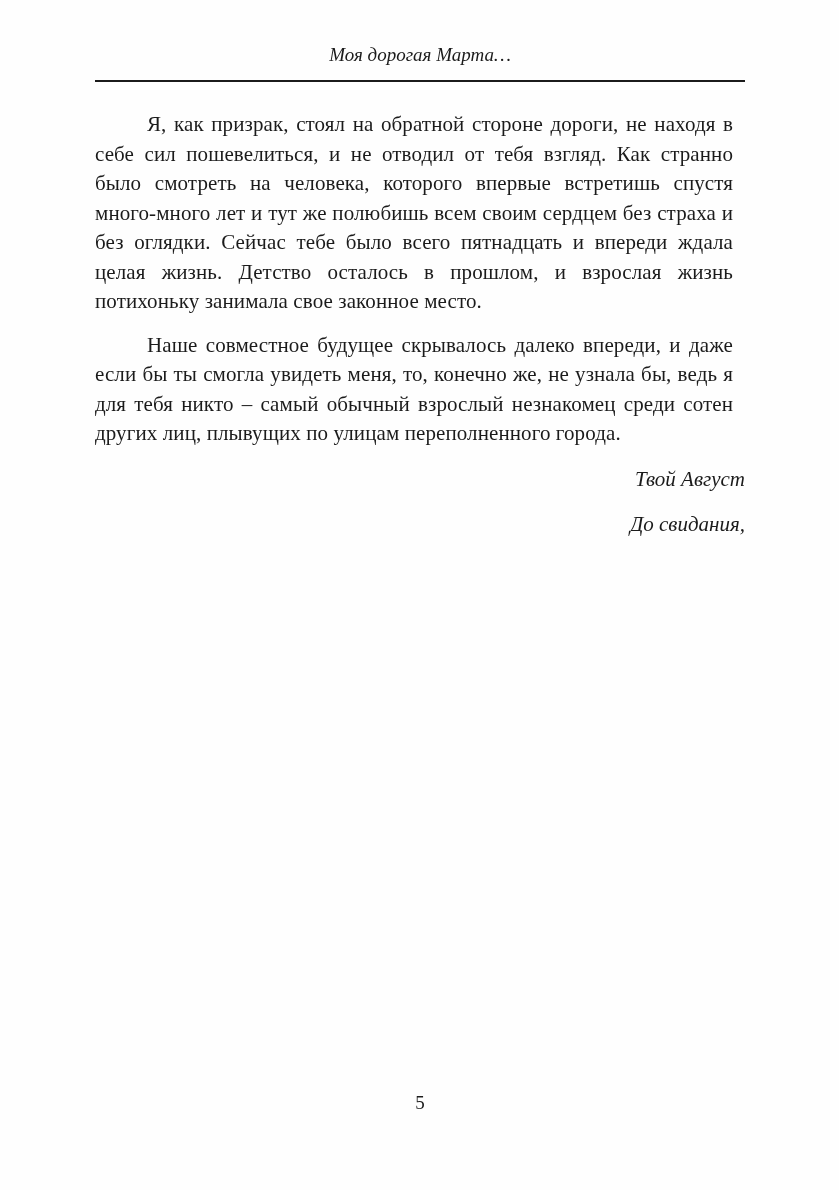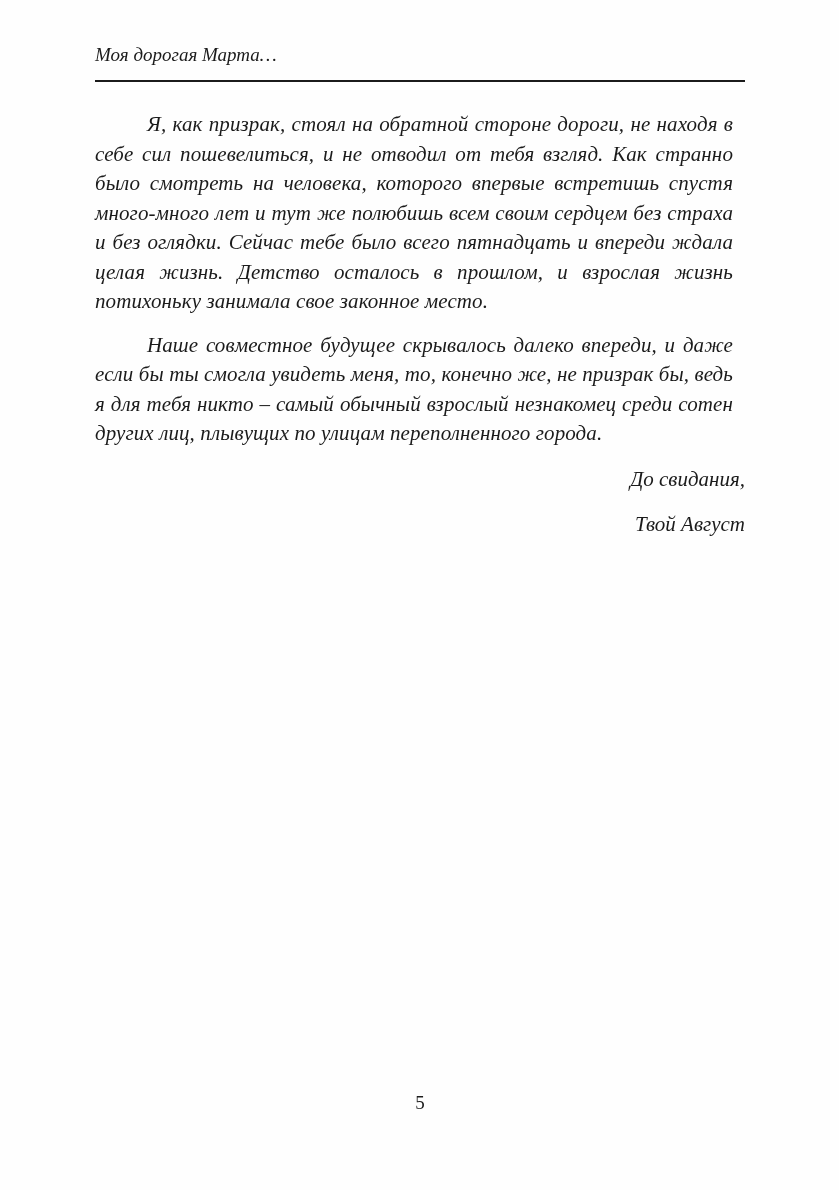--- a/index.html
+++ b/index.html
@@ -22,38 +22,37 @@
       overflow: hidden;
     }
     .content {
       position: absolute;
       left: 95px;
       right: 94px;
       top: 0;
     }
     .running-title {
       margin-top: 42px;
-      text-align: left;
+      text-align: center;
       font-style: italic;
       font-size: 19px;
       line-height: 25px;
       color: #1b1b1b;
     }
     .header-rule {
       border: none;
       border-top: 2px solid #1b1b1b;
       margin: 13px 0 0 0;
       height: 0;
     }
     .page-body {
       display: block;
       margin-top: 28px;
     }
     .body-para {
-      font-style: italic;
       font-size: 21px;
       line-height: 29.5px;
       text-align: justify;
       text-indent: 52px;
       margin: 0 12px 14px 0;
       letter-spacing: 0.1px;
     }
     .signature {
       font-style: italic;
       font-size: 21px;
@@ -78,24 +77,24 @@
 <div class="page">
   <div class="content">
 
     <header>
       <div class="running-title">Моя дорогая Марта…</div>
       <hr class="header-rule">
     </header>
 
     <main class="page-body">
       <p class="body-para">Я, как призрак, стоял на обратной стороне дороги, не находя в себе сил пошевелиться, и не отводил от тебя взгляд. Как странно было смотреть на человека, которого впервые встретишь спустя много-много лет и тут же полюбишь всем своим сердцем без страха и без оглядки. Сейчас тебе было всего пятнадцать и впереди ждала целая жизнь. Детство осталось в прошлом, и взрослая жизнь потихоньку занимала свое законное место.</p>
-      <p class="body-para">Наше совместное будущее скрывалось далеко впереди, и даже если бы ты смогла увидеть меня, то, конечно же, не призрак бы, ведь я для тебя никто – самый обычный взрослый незнакомец среди сотен других лиц, плывущих по улицам переполненного города.</p>
+      <p class="body-para">Наше совместное будущее скрывалось далеко впереди, и даже если бы ты смогла увидеть меня, то, конечно же, не узнала бы, ведь я для тебя никто – самый обычный взрослый незнакомец среди сотен других лиц, плывущих по улицам переполненного города.</p>
 
+      <p class="signature">Твой Август</p>
       <p class="signature">До свидания,</p>
-      <p class="signature">Твой Август</p>
     </main>
 
   </div>
 
   <footer>
     <div class="page-number">5</div>
   </footer>
 </div>
 
 </body></html>

